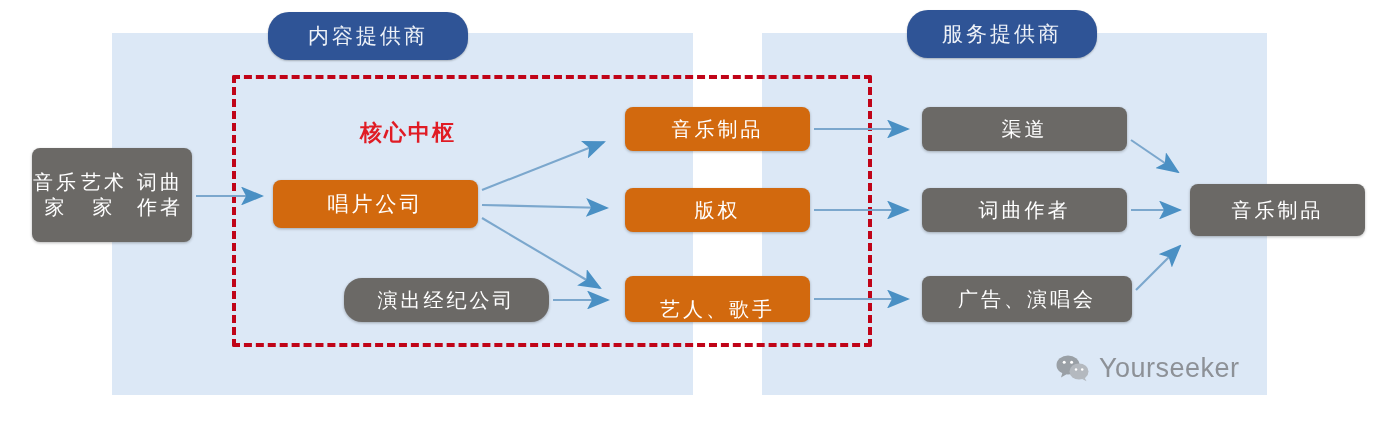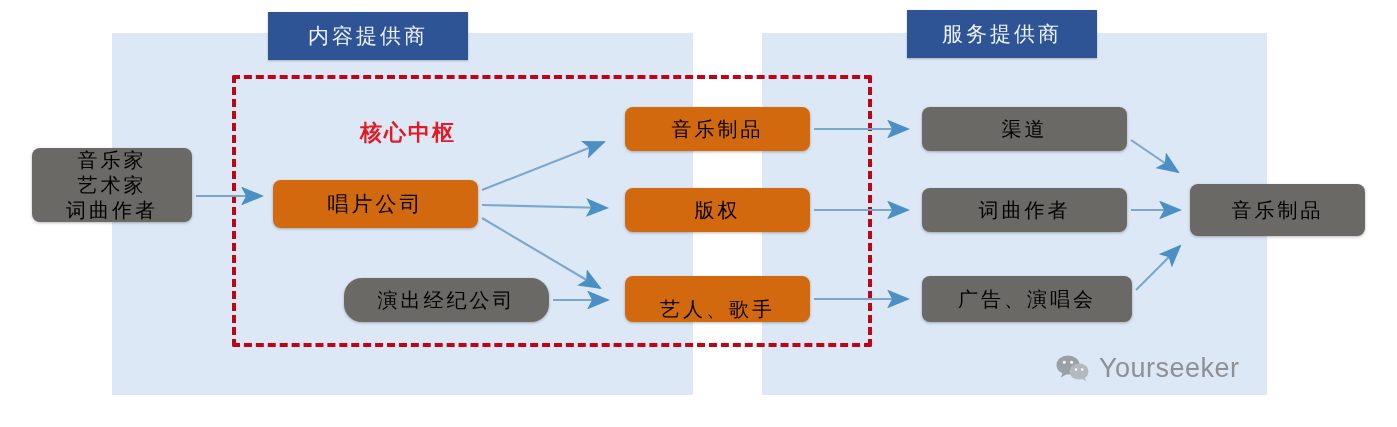--- a/index.html
+++ b/index.html
@@ -3,42 +3,42 @@
 <meta charset="utf-8">
 <style>
   html,body{margin:0;padding:0;background:#ffffff;}
   body{font-family:"Liberation Sans","DejaVu Sans",sans-serif;}
   #stage{position:relative;width:1397px;height:427px;background:#ffffff;overflow:hidden;}
 
   .panel{position:absolute;background:#dce8f6;}
   #panel-left{left:112px;top:33px;width:581px;height:362px;}
   #panel-right{left:762px;top:33px;width:505px;height:362px;}
 
-  .hdr{position:absolute;background:#2f5496;border-radius:0;
+  .hdr{position:absolute;background:#2f5496;border-radius:21px;
        color:#eef2f8;font-size:21px;letter-spacing:3px;
        display:flex;align-items:center;justify-content:center;
        box-shadow:0 1px 2px rgba(0,0,0,.25);}
   #hdr-content{left:268px;top:12px;width:200px;height:48px;}
   #hdr-service{left:907px;top:10px;width:190px;height:48px;}
 
   #dashed-core{position:absolute;left:232px;top:75px;width:640px;height:272px;
        border:4px dashed #c00418;border-radius:2px;box-sizing:border-box;}
 
   #core-label{position:absolute;left:333px;top:118px;width:150px;height:30px;
        color:#e01b24;font-size:22px;font-weight:bold;
        letter-spacing:2px;text-align:center;
        font-family:"Liberation Serif","DejaVu Serif",serif;}
 
   .node{position:absolute;border-radius:8px;display:flex;align-items:center;
-        justify-content:center;color:#000000;letter-spacing:3px;
+        justify-content:center;color:#ffffff;letter-spacing:3px;
         box-shadow:0 1px 3px rgba(0,0,0,.28);text-align:center;line-height:1.25;}
   .gray{background:#6b6966;}
   .orange{background:#d2690e;}
 
-  #n-artists{left:32px;top:148px;width:160px;height:74px;font-size:20px;flex-direction:column;justify-content:space-between;}
+  #n-artists{left:32px;top:148px;width:160px;height:94px;font-size:20px;flex-direction:row;justify-content:space-between;}
   #n-label{left:273px;top:180px;width:205px;height:48px;font-size:21px;}
   #n-agency{left:344px;top:278px;width:205px;height:44px;font-size:20px;border-radius:18px;}
   #n-products{left:625px;top:107px;width:185px;height:44px;font-size:20px;}
   #n-copyright{left:625px;top:188px;width:185px;height:44px;font-size:20px;}
   #n-artist2{left:625px;top:276px;width:185px;height:46px;font-size:20px;align-items:flex-end;}
   #n-channel{left:922px;top:107px;width:205px;height:44px;font-size:20px;}
   #n-tvfilm{left:922px;top:188px;width:205px;height:44px;font-size:20px;}
   #n-adshows{left:922px;top:276px;width:210px;height:46px;font-size:20px;}
   #n-consumer{left:1190px;top:184px;width:175px;height:52px;font-size:20px;}
 

